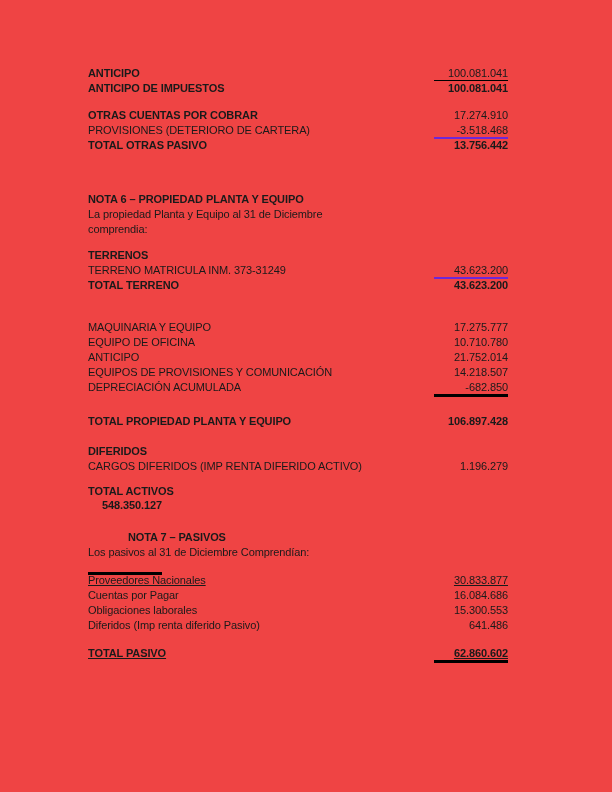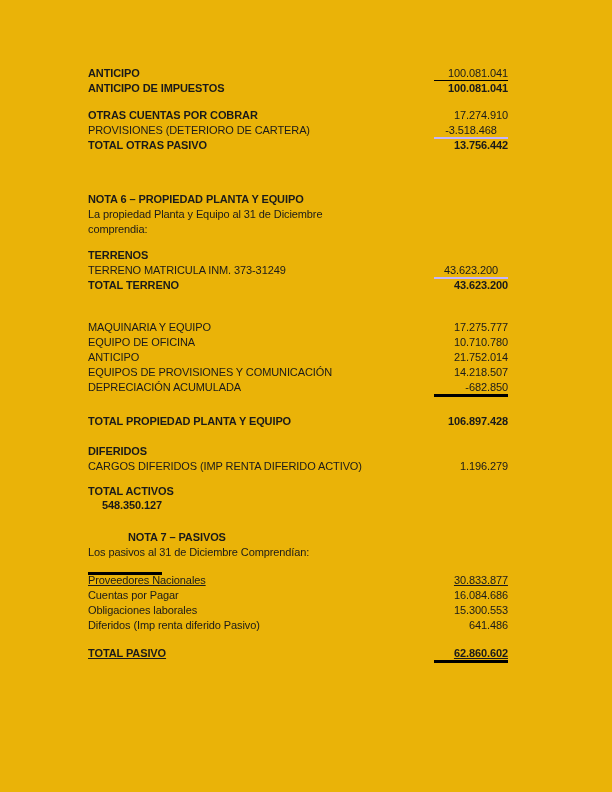--- a/index.html
+++ b/index.html
@@ -1,20 +1,20 @@
 <!DOCTYPE html>
 <html><head>
 <meta charset="utf-8">
 <style>
   html, body { margin: 0; padding: 0; background: #ffffff; }
   .page {
     position: relative;
     width: 612px;
     height: 792px;
-    background: #eab308;
+    background: #ef4444;
     font-family: "Liberation Sans", sans-serif;
     font-size: 11px;
     color: #1a1a1a;
     letter-spacing: -0.1px;
     overflow: hidden;
   }
   .content {
     position: absolute;
     left: 88px;
     top: 66px;
@@ -30,21 +30,21 @@
   }
   .lbl { flex: 1 1 auto; }
   .val {
     flex: 0 0 74px;
     width: 74px;
     text-align: right;
     height: 14px;
   }
   .b  { font-weight: 700; }
   .u1 { border-bottom: 1px solid #000; }
-  .u2 { border-bottom: 2px solid #c4b5fd; text-align: center; }
+  .u2 { border-bottom: 2px solid #6d28d9; }
   .u3 { border-bottom: 3px solid #000; }
   .mt10 { margin-top: 10px; flex-direction: column; }
   .mt11 { margin-top: 11px; }
   .mt12 { margin-top: 12px; }
   .mt13 { margin-top: 13px; text-decoration: underline; }
   .mt15 { margin-top: 15px; }
   .mt19 { margin-top: 19px; }
   .mt27 { margin-top: 27px; justify-content: space-between; }
   .mt31 { margin-top: 31px; padding-left: 40px; }
   .mt39 { margin-top: 39px; }

